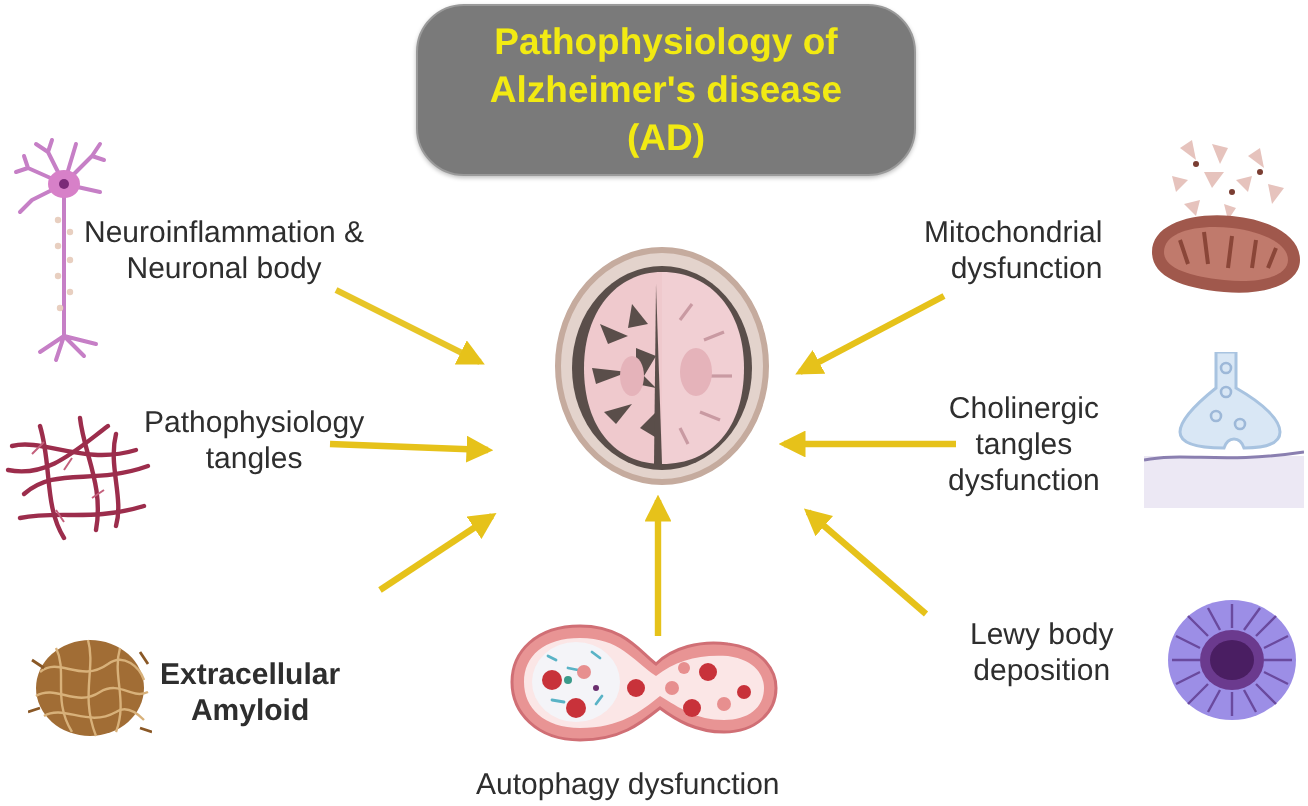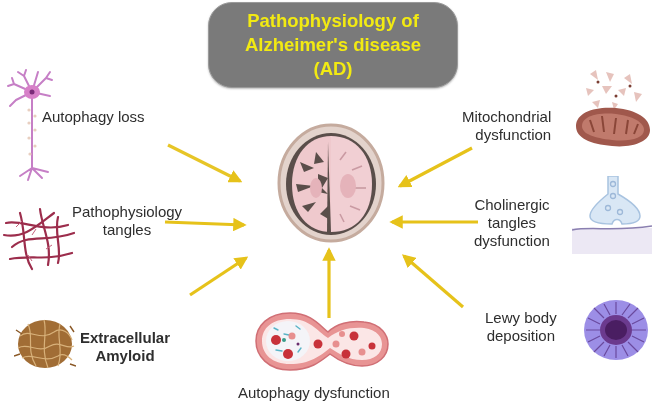--- a/index.html
+++ b/index.html
@@ -194,21 +194,22 @@
   <ellipse cx="34" cy="32" rx="32" ry="30" fill="#9c8ee6"></ellipse>
   <g stroke="#6a4a9e" stroke-width="1.2" fill="none">
     <path d="M34,16 L34,4 M46,20 L56,10 M50,32 L64,32 M46,44 L56,54 M34,48 L34,60 M22,44 L12,54 M18,32 L4,32 M22,20 L12,10"></path>
     <path d="M40,17 L48,6 M50,26 L62,20 M50,38 L62,44 M40,47 L46,58 M28,47 L22,58 M18,38 L6,44 M18,26 L6,20 M28,17 L22,6"></path>
   </g>
   <ellipse cx="34" cy="32" rx="16" ry="15" fill="#6b3a8e"></ellipse>
   <ellipse cx="34" cy="32" rx="11" ry="10" fill="#4a1e62"></ellipse>
 </svg>
 
 <div class="label" style="left:42px; top:108px;">
-  <span>Autophagy loss</span>
+  <span>Neuroinflammation &amp;</span>
+  <span>Neuronal body</span>
 </div>
 <div class="label" style="left:72px; top:203px;">
   <span>Pathophysiology</span>
   <span>tangles</span>
 </div>
 <div class="label" style="left:80px; top:329px;font-weight:bold;">
   <span>Extracellular</span>
   <span>Amyloid</span>
 </div>
 <div class="label" style="left:238px; top:384px;">

